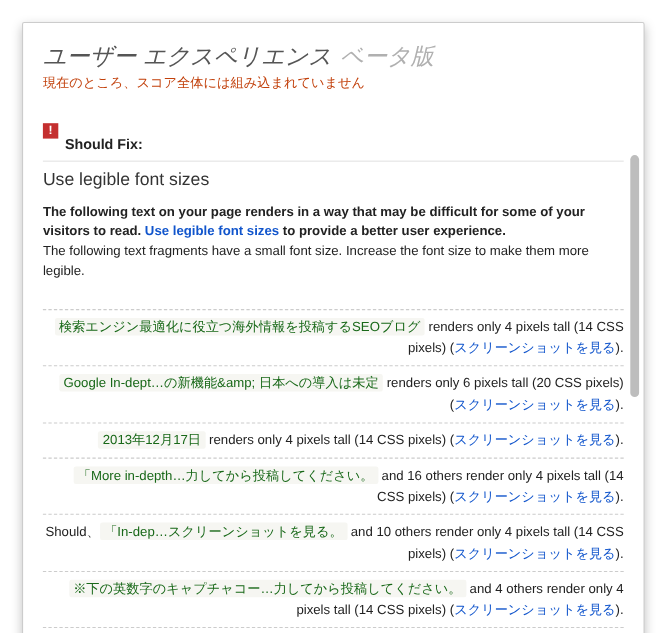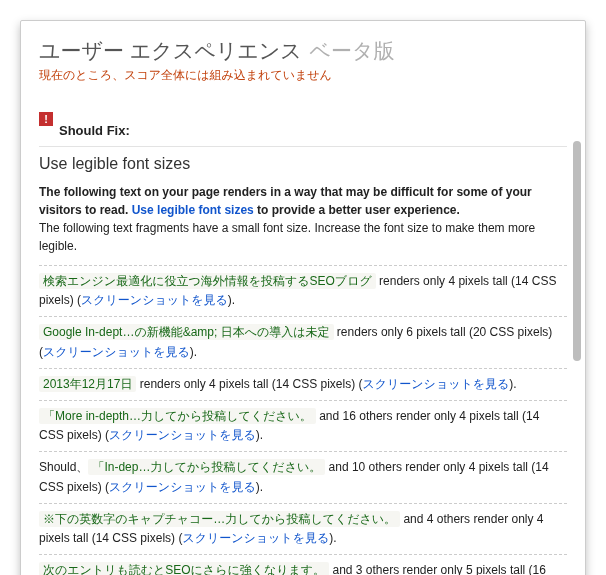--- a/index.html
+++ b/index.html
@@ -22,21 +22,21 @@
   }
   .scrollbar {
     position: absolute;
     right: 4px;
     top: 120px;
     width: 8px;
     height: 220px;
     background: #bdbdbd;
     border-radius: 4px;
   }
-  .title-row { margin-bottom: 2px; }
+  .title-row { margin-bottom: 2px; font-style: italic; }
   .title {
     font-size: 21px;
     color: #555;
     font-weight: 400;
   }
   .beta {
     font-size: 21px;
     color: #b0b0b0;
     font-weight: 400;
     margin-left: 4px;
@@ -75,32 +75,33 @@
   }
   .section-title {
     font-size: 16px;
     color: #333;
     margin-bottom: 10px;
     font-weight: 400;
   }
   .intro {
     font-size: 12px;
     line-height: 1.5;
-    margin-bottom: 10px;
+    margin-bottom: 26px;
   }
   .intro .bold { font-weight: bold; }
   .intro .link { color: #15c; }
   .items {
     border-top: 1px dashed #ccc;
   }
   .item {
     border-bottom: 1px dashed #ccc;
     padding: 6px 0;
     font-size: 12px;
     line-height: 1.6;
+    text-align: right;
   }
   .snippet {
     background: #f6f6f2;
     color: #186818;
     padding: 1px 4px;
     border-radius: 2px;
     font-size: 12px;
   }
   .link { color: #15c; cursor: pointer; }
 </style>
@@ -136,21 +137,21 @@
       <div class="item">
         <span class="snippet">Google In-dept…の新機能&amp;amp; 日本への導入は未定</span><span> renders only 6 pixels tall (20 CSS pixels) (</span><span class="link">スクリーンショットを見る</span>).
       </div>
       <div class="item">
         <span class="snippet">2013年12月17日</span><span> renders only 4 pixels tall (14 CSS pixels) (</span><span class="link">スクリーンショットを見る</span>).
       </div>
       <div class="item">
         <span class="snippet">「More in-depth…力してから投稿してください。</span><span> and 16 others render only 4 pixels tall (14 CSS pixels) (</span><span class="link">スクリーンショットを見る</span>).
       </div>
       <div class="item">
-        <span>Should、</span><span class="snippet">「In-dep…力してから投稿してください。</span><span> and 10 others render only 4 pixels tall (14 CSS pixels) (</span><span class="link">スクリーンショットを見る</span>).
+        <span>Should、</span><span class="snippet">「In-dep…スクリーンショットを見る。</span><span> and 10 others render only 4 pixels tall (14 CSS pixels) (</span><span class="link">スクリーンショットを見る</span>).
       </div>
       <div class="item">
         <span class="snippet">※下の英数字のキャプチャコー…力してから投稿してください。</span><span> and 4 others render only 4 pixels tall (14 CSS pixels) (</span><span class="link">スクリーンショットを見る</span>).
       </div>
       <div class="item">
         <span class="snippet">次のエントリも読むとSEOにさらに強くなります。</span><span> and 3 others render only 5 pixels tall (16 CSS pixels) (</span>).
       </div>
     </div>
 
   </div>

